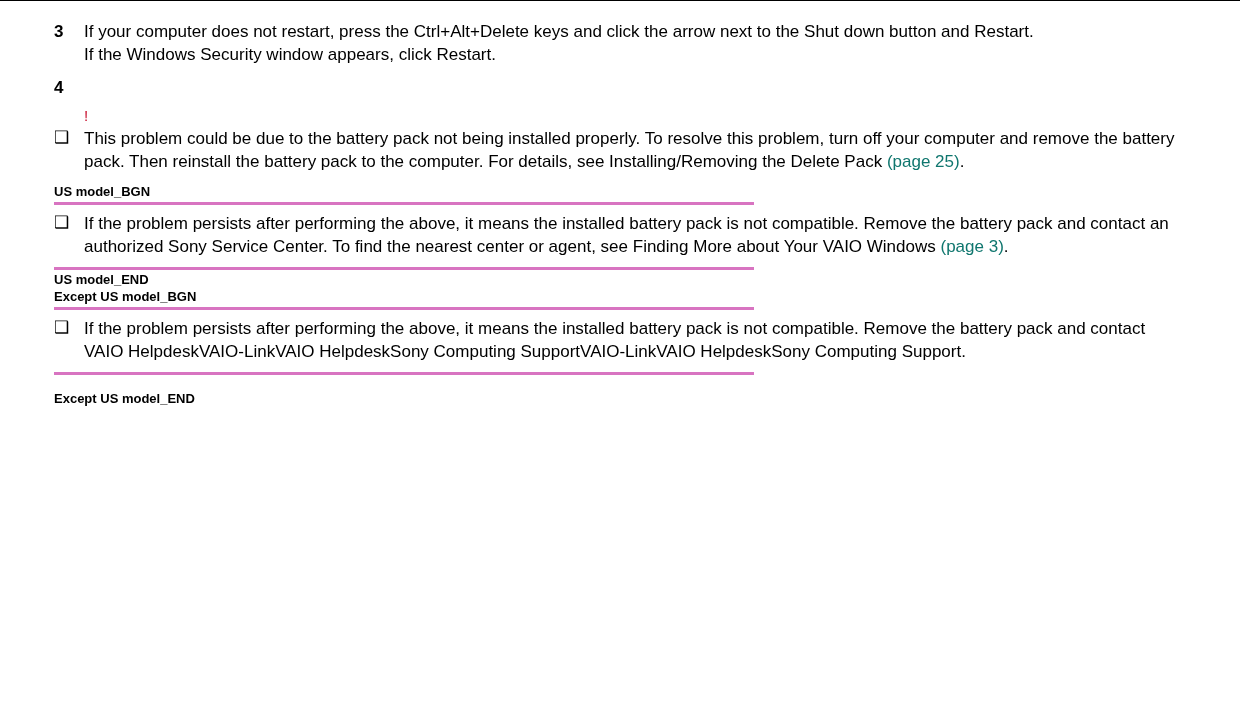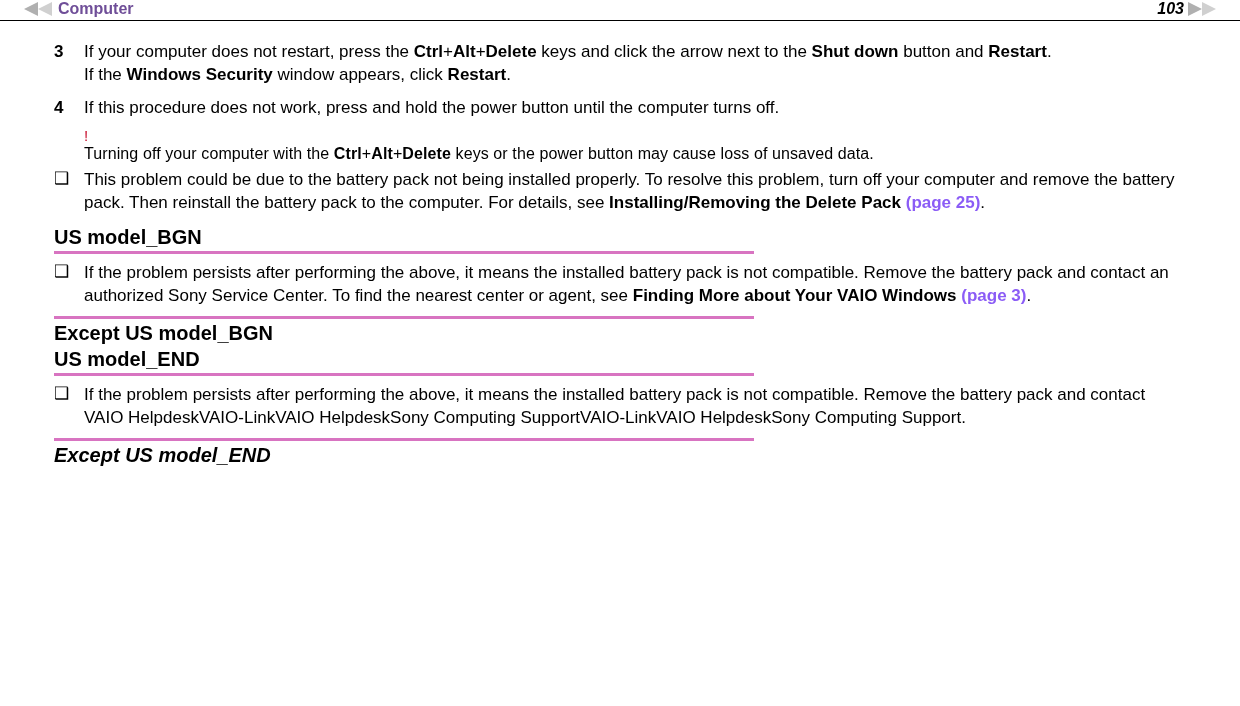--- a/index.html
+++ b/index.html
@@ -70,21 +70,21 @@
   .num-item .num {
     width: 30px;
     flex: 0 0 30px;
     font-weight: bold;
     font-size: 17px;
   }
   .num-item .body {
     font-size: 17px;
   }
   .bold {
-    font-weight: bold;
+    font-weight: normal;
   }
   .warn-block {
     margin: 6px 0 0 30px;
   }
   .warn-bang {
     color: #c8102e;
     font-size: 15px;
     line-height: 1.1;
     font-family: Arial, sans-serif;
   }
@@ -111,85 +111,63 @@
   .bullet-item .bul {
     width: 30px;
     flex: 0 0 30px;
     font-size: 17px;
     line-height: 1.2;
   }
   .bullet-item .body {
     font-size: 17px;
   }
   .link-blue {
-    color: #8b5cf6;
-    font-weight: bold;
+    color: #0f766e;
+    font-weight: normal;
     cursor: pointer;
   }
   .region-label {
     font-family: "Arial Narrow", Arial, sans-serif;
     font-stretch: condensed;
     font-weight: bold;
-    font-size: 20px;
+    font-size: 13px;
     margin: 10px 0 2px 0;
     line-height: 1.2;
   }
   .region-bar {
     height: 3px;
     width: 700px;
     background: #d874c1;
     margin: 2px 0 8px 0;
   }
   .region-bar.end {
     margin-top: 0;
     margin-bottom: 2px;
   }
 </style>
 </head>
 <body>
 
 <div class="page">
-  <div class="header-row">
-    <div class="header-left">
-      <span class="arrow-left-double">
-        <svg width="28" height="14" viewBox="0 0 28 14">
-          <polygon points="14,0 14,14 0,7" fill="#b0b0b0"></polygon>
-          <polygon points="28,0 28,14 14,7" fill="#d0d0d0"></polygon>
-        </svg>
-      </span>
-      <span class="header-title">Computer</span>
-    </div>
-    <div class="header-right">
-      <span class="page-number">103</span>
-      <span class="arrow-right-double">
-        <svg width="28" height="14" viewBox="0 0 28 14">
-          <polygon points="0,0 0,14 14,7" fill="#b0b0b0"></polygon>
-          <polygon points="14,0 14,14 28,7" fill="#d0d0d0"></polygon>
-        </svg>
-      </span>
-    </div>
-  </div>
   <hr class="hr-main">
 
   <div class="content">
 
     <div id="steps-container">
         <div class="num-item">
           <div class="num">3</div>
           <div class="body">If your computer does not restart, press the <span class="bold">Ctrl</span>+<span class="bold">Alt</span>+<span class="bold">Delete</span> keys and click the arrow next to the <span class="bold">Shut down</span> button and <span class="bold">Restart</span>.<br>If the <span class="bold">Windows Security</span> window appears, click <span class="bold">Restart</span>.</div>
         </div>
         <div class="num-item">
           <div class="num">4</div>
-          <div class="body">If this procedure does not work, press and hold the power button until the computer turns off.</div>
         </div>
       </div>
 
     <div class="warn-block">
       <div class="warn-bang">!</div>
-      <div class="warn-text" id="warn-text">Turning off your computer with the <span class="bold">Ctrl</span>+<span class="bold">Alt</span>+<span class="bold">Delete</span> keys or the power button may cause loss of unsaved data.</div>
     </div>
 
 
     <div id="bullets-before">
         <div class="bullet-item">
           <div class="bul">❑</div>
           <div class="body">This problem could be due to the battery pack not being installed properly. To resolve this problem, turn off your computer and remove the battery pack. Then reinstall the battery pack to the computer. For details, see <span class="bold">Installing/Removing the Delete Pack </span><span class="link-blue">(page 25)</span>.</div>
         </div>
       </div>
 
@@ -197,27 +175,27 @@
     <div class="region-bar"></div>
 
     <div id="us-bullets">
         <div class="bullet-item">
           <div class="bul">❑</div>
           <div class="body">If the problem persists after performing the above, it means the installed battery pack is not compatible. Remove the battery pack and contact an authorized Sony Service Center. To find the nearest center or agent, see <span class="bold">Finding More about Your VAIO Windows </span><span class="link-blue">(page 3)</span>.</div>
         </div>
       </div>
 
     <div class="region-bar end"></div>
+    <div class="region-label" style="margin-top:2px;">US model_END</div>
     <div class="region-label" style="margin-top:0;">Except US model_BGN</div>
-    <div class="region-label" style="margin-top:2px;">US model_END</div>
     <div class="region-bar"></div>
 
     <div id="except-bullets">
         <div class="bullet-item">
           <div class="bul">❑</div>
           <div class="body">If the problem persists after performing the above, it means the installed battery pack is not compatible. Remove the battery pack and contact VAIO HelpdeskVAIO-LinkVAIO HelpdeskSony Computing SupportVAIO-LinkVAIO HelpdeskSony Computing Support.</div>
         </div>
       </div>
 
     <div class="region-bar end"></div>
-    <div class="region-label" style="margin-top:2px;font-style:italic;">Except US model_END</div>
+    <div class="region-label" style="margin-top:16px;">Except US model_END</div>
   </div>
 </div>
 
 </body></html>

